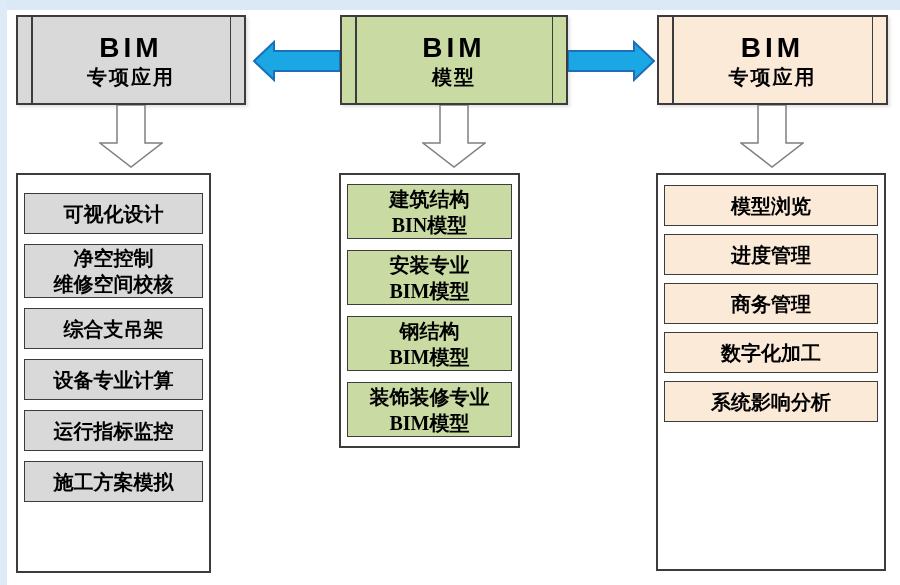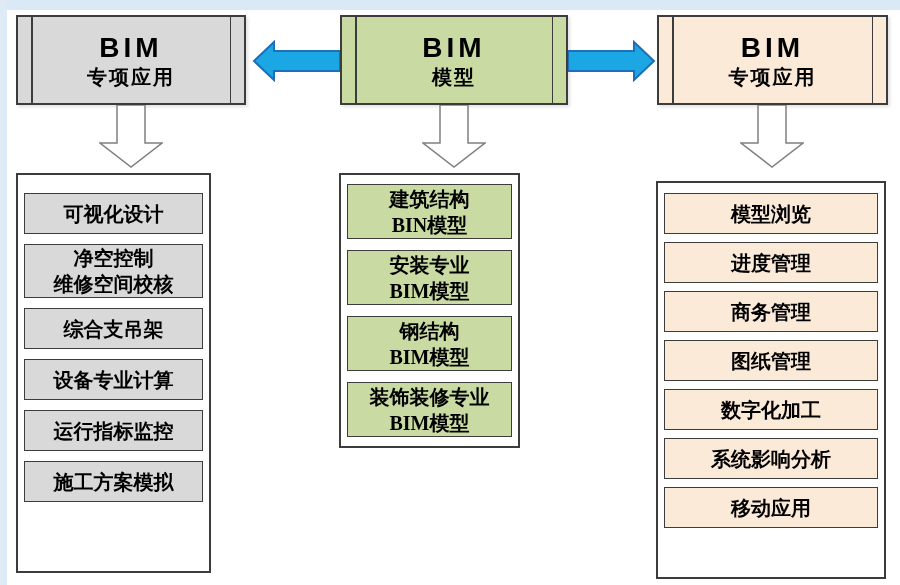--- a/index.html
+++ b/index.html
@@ -40,21 +40,21 @@
 
   
   .panel {
     position: absolute;
     border: 2px solid #3c3c3c;
     background: #ffffff;
     display: flex; flex-direction: column; align-items: center;
   }
   .panel-left  { left: 16px;  top: 173px; width: 195px; height: 400px; padding: 18px 6px 0; gap: 10px; }
   .panel-mid   { left: 339px; top: 173px; width: 181px; height: 275px; padding: 9px 6px 0;  gap: 11px; }
-  .panel-right { left: 656px; top: 181px; width: 230px; height: 398px; padding: 10px 6px 0; gap: 8px;  }
+  .panel-right { left: 656px; top: 173px; width: 230px; height: 398px; padding: 10px 6px 0; gap: 8px;  }
 
   
   .item {
     width: 100%;
     border: 1.5px solid #3c3c3c;
     display: flex; align-items: center; justify-content: center;
     text-align: center;
     font-family: "Liberation Serif", "DejaVu Serif", serif;
     font-weight: bold;
     font-size: 20px;
@@ -134,19 +134,17 @@
 BIM模型</div>
       <div class="item">钢结构
 BIM模型</div>
       <div class="item">装饰装修专业
 BIM模型</div>
     </div>
   <div class="panel panel-right">
       <div class="item">模型浏览</div>
       <div class="item">进度管理</div>
       <div class="item">商务管理</div>
-      <div class="item">图纸管理</div>
       <div class="item">数字化加工</div>
       <div class="item">系统影响分析</div>
-      <div class="item">移动应用</div>
     </div>
 
 </div>
 
 </body></html>

